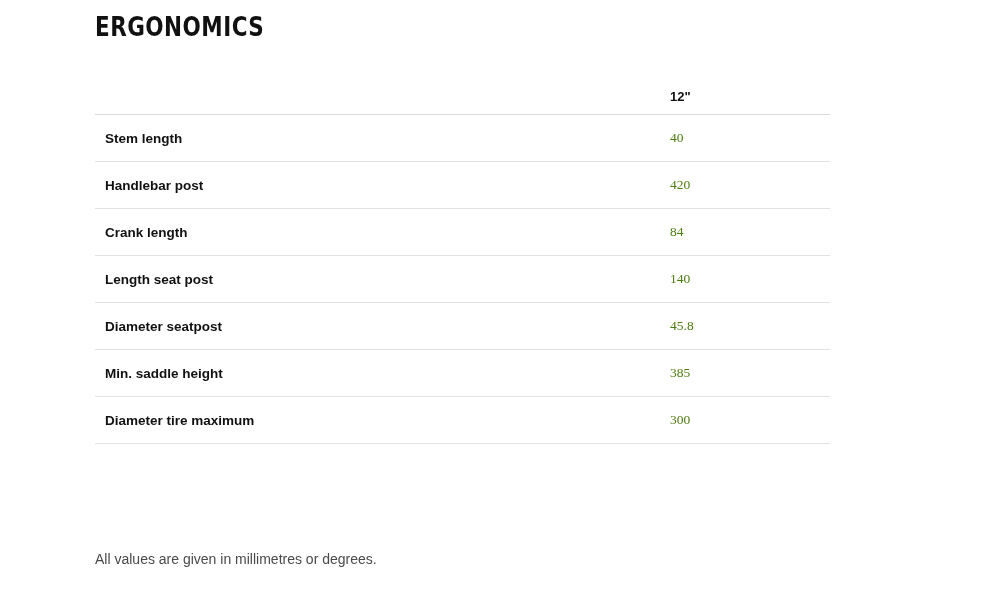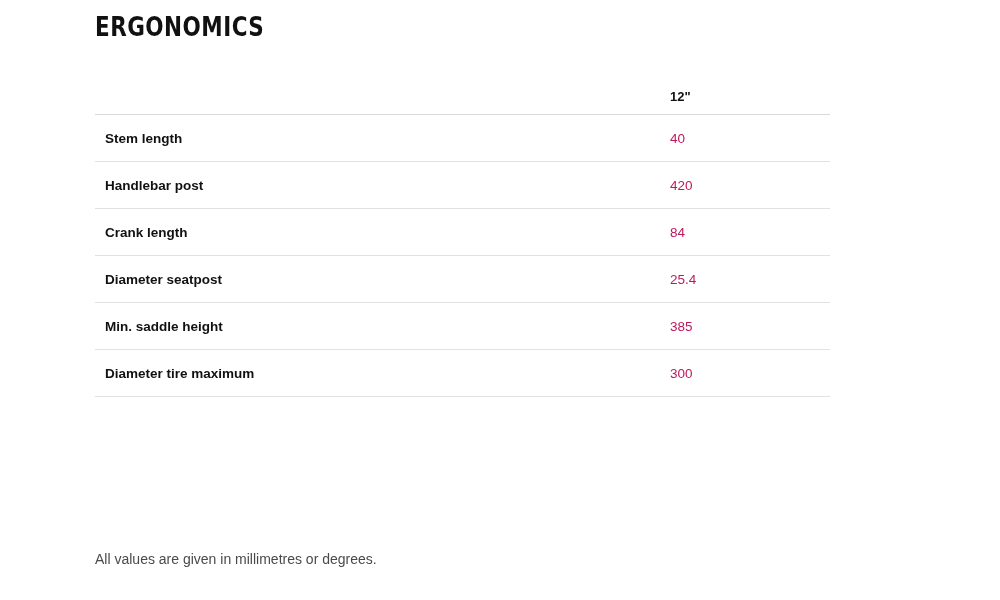--- a/index.html
+++ b/index.html
@@ -71,21 +71,22 @@
     height: 46px;
     font-size: 13.5px;
   }
   tbody td.label {
     font-weight: 700;
     color: #111111;
     padding-left: 10px;
   }
   tbody td.value {
     font-weight: 400;
-    color: #be185d;
+    color: #4d7c0f;
+    font-family: Liberation Serif, serif;
   }
   .footnote {
     position: absolute;
     left: 95px;
     top: 551px;
     font-size: 14px;
     color: #4a4a4a;
     font-weight: 400;
   }
 </style>
@@ -111,22 +112,26 @@
         </tr>
         <tr>
           <td class="label">Handlebar post</td>
           <td class="value">420</td>
         </tr>
         <tr>
           <td class="label">Crank length</td>
           <td class="value">84</td>
         </tr>
         <tr>
+          <td class="label">Length seat post</td>
+          <td class="value">140</td>
+        </tr>
+        <tr>
           <td class="label">Diameter seatpost</td>
-          <td class="value">25.4</td>
+          <td class="value">45.8</td>
         </tr>
         <tr>
           <td class="label">Min. saddle height</td>
           <td class="value">385</td>
         </tr>
         <tr>
           <td class="label">Diameter tire maximum</td>
           <td class="value">300</td>
         </tr>
       </tbody>

